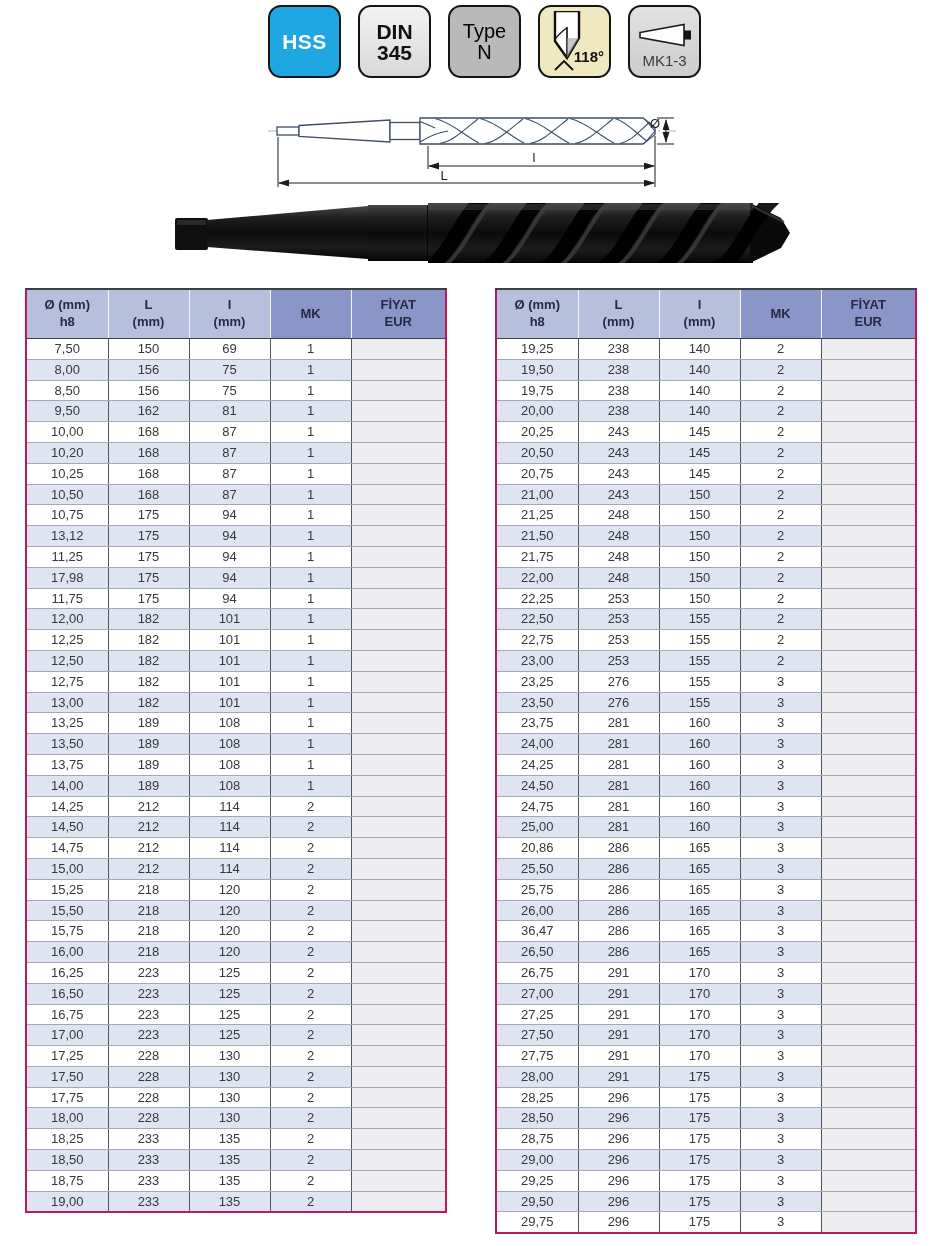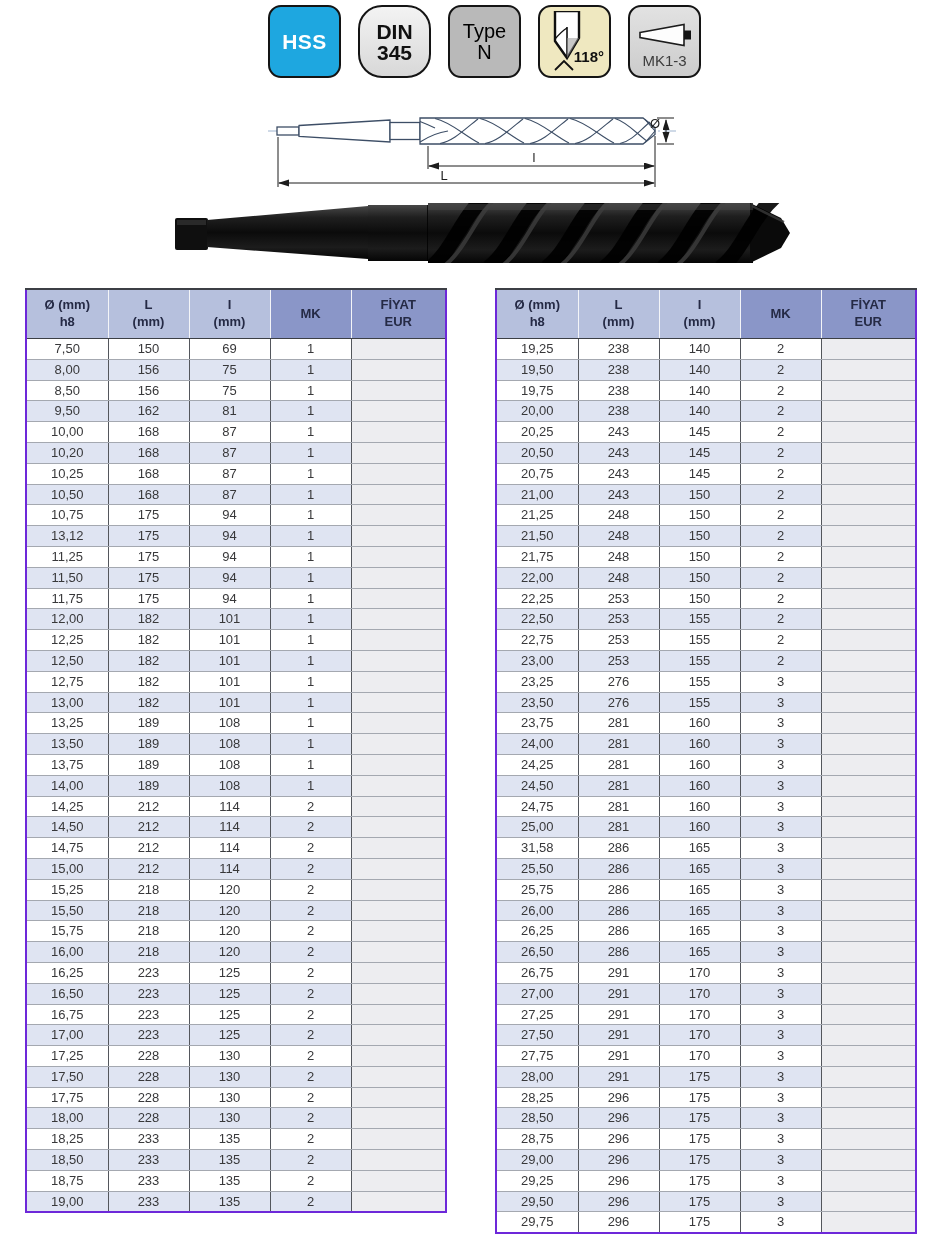--- a/index.html
+++ b/index.html
@@ -10,41 +10,41 @@
   }
   
   .badges{position:absolute;left:256px;top:5px;display:flex;gap:17px;margin-left:12px;}
   .badge{
     width:73px;height:73px;box-sizing:border-box;border:2.5px solid #141414;border-radius:13px;
     display:flex;flex-direction:column;align-items:center;justify-content:center;position:relative;
     text-align:center;
   }
   .badge span{display:block;}
   .badge-hss{background:#1ea7e0;color:#ffffff;font-weight:bold;font-size:21px;letter-spacing:.5px;}
-  .badge-din{background:linear-gradient(180deg,#f3f3f3,#d8d8d8);color:#101010;font-weight:bold;font-size:21px;line-height:1.0;border-radius:24px;}
+  .badge-din{background:linear-gradient(180deg,#f3f3f3,#d8d8d8);color:#101010;font-weight:bold;font-size:21px;line-height:1.0;}
   .badge-type{background:#b9b9b9;color:#000000;font-size:20px;line-height:1.05;font-weight:400;}
   .badge-angle{background:#efe8c0;padding-left:44px;}
   .badge-angle svg{position:absolute;top:4px;left:7px;}
   .angle-text{position:absolute;right:5px;bottom:11px;font-weight:bold;font-size:15px;color:#101010;}
   .badge-mk{background:linear-gradient(180deg,#e2e2e2,#cccccc);}
   .badge-mk svg{position:absolute;top:13px;left:7px;}
   .mk-text{position:absolute;bottom:7px;left:0;width:100%;text-align:center;font-size:15px;color:#3c3c3c;}
   
   .diagram{position:absolute;left:262px;top:98px;}
   .photo{position:absolute;left:140px;top:192px;}
   
   .tbl{position:absolute;top:288px;}
   .tbl-left{left:25px;}
   .tbl-right{left:495px;}
   table{
     border-collapse:collapse;table-layout:fixed;width:420px;
     font-size:13px;color:#38383a;
   }
   col.c1{width:82px;} col.c2{width:81px;} col.c3{width:81px;} col.c4{width:81px;} col.c5{width:95px;}
-  table{border:2px solid #6d28d9;}
+  table{border:2px solid #be185d;}
   th{
     background:#b6c0dd;color:#252a45;font-weight:bold;font-size:13px;line-height:1.3;
     height:48px;vertical-align:middle;text-align:center;padding:0;
     border-left:1.5px solid #f4f5f8;border-right:1.5px solid #f4f5f8;
     border-top:2px solid #3c3f45;border-bottom:1.5px solid #3c3f45;
   }
   th span{display:block;}
   th.dark{background:#8a96c8;}
   td{
     height:19.8px;line-height:19.8px;padding:0;text-align:center;
@@ -281,21 +281,21 @@
           <td class="price"></td>
         </tr>
         <tr>
           <td>11,25</td>
           <td>175</td>
           <td>94</td>
           <td>1</td>
           <td class="price"></td>
         </tr>
         <tr>
-          <td>11,50</td>
+          <td>17,98</td>
           <td>175</td>
           <td>94</td>
           <td>1</td>
           <td class="price"></td>
         </tr>
         <tr>
           <td>11,75</td>
           <td>175</td>
           <td>94</td>
           <td>1</td>
@@ -704,21 +704,21 @@
           <td class="price"></td>
         </tr>
         <tr>
           <td>25,00</td>
           <td>281</td>
           <td>160</td>
           <td>3</td>
           <td class="price"></td>
         </tr>
         <tr>
-          <td>31,58</td>
+          <td>20,86</td>
           <td>286</td>
           <td>165</td>
           <td>3</td>
           <td class="price"></td>
         </tr>
         <tr>
           <td>25,50</td>
           <td>286</td>
           <td>165</td>
           <td>3</td>
@@ -732,21 +732,21 @@
           <td class="price"></td>
         </tr>
         <tr>
           <td>26,00</td>
           <td>286</td>
           <td>165</td>
           <td>3</td>
           <td class="price"></td>
         </tr>
         <tr>
-          <td>26,25</td>
+          <td>36,47</td>
           <td>286</td>
           <td>165</td>
           <td>3</td>
           <td class="price"></td>
         </tr>
         <tr>
           <td>26,50</td>
           <td>286</td>
           <td>165</td>
           <td>3</td>

